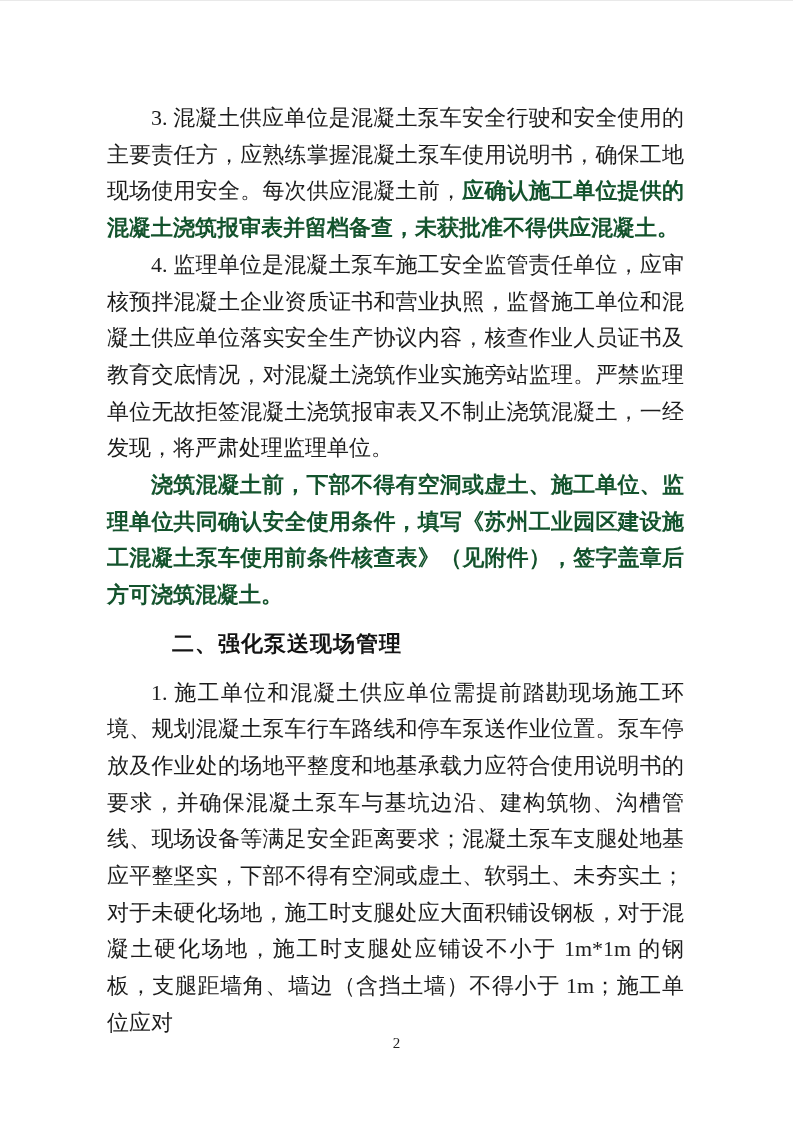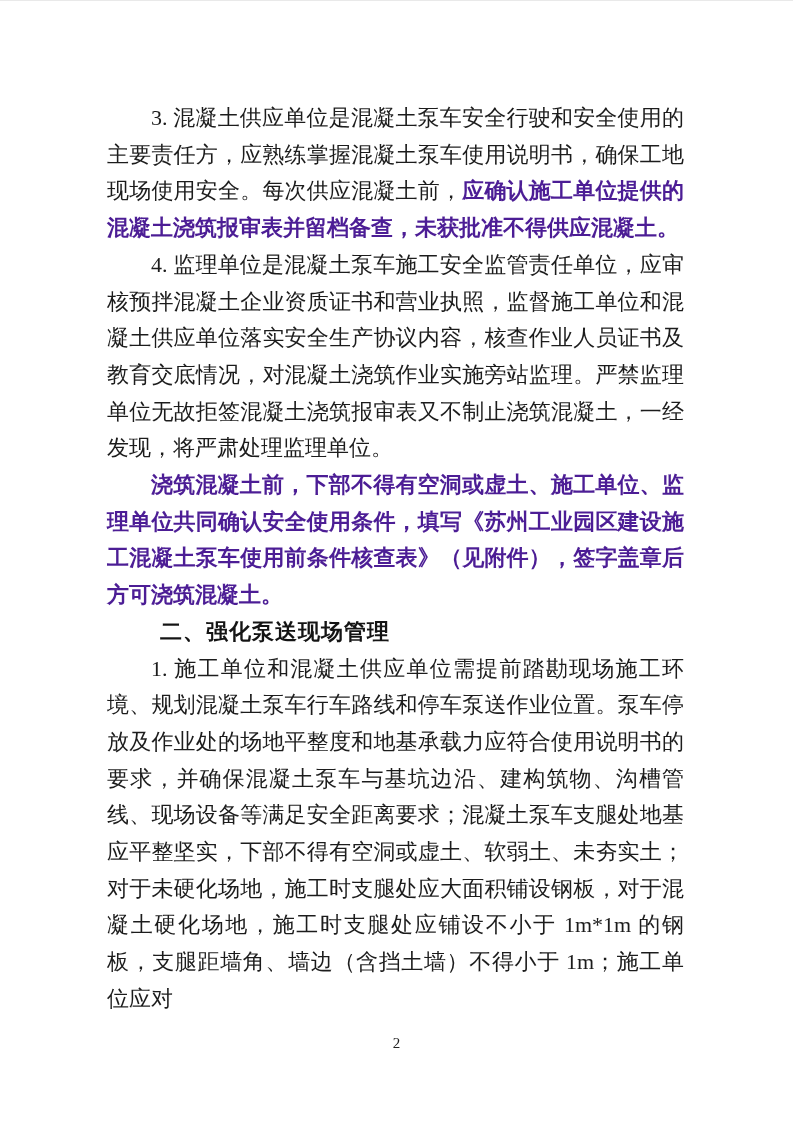--- a/index.html
+++ b/index.html
@@ -28,24 +28,24 @@
     line-height: 36.7px;
     color: #1c1c1c;
     text-align: justify;
     text-justify: inter-ideograph;
     text-indent: 44px;
     font-weight: normal;
     word-break: break-all;
   }
   p.body span.seg-bold {
     font-weight: bold;
-    color: #4c1d95;
+    color: #14532d;
   }
   p.heading {
-    margin: 0;
+    margin: 12px;
     font-family: "Liberation Sans", "DejaVu Sans", sans-serif;
     font-size: 22px;
     line-height: 36.7px;
     font-weight: 600;
     color: #141414;
     text-indent: 53px;
     letter-spacing: 1px;
   }
   .footer {
     position: absolute;

